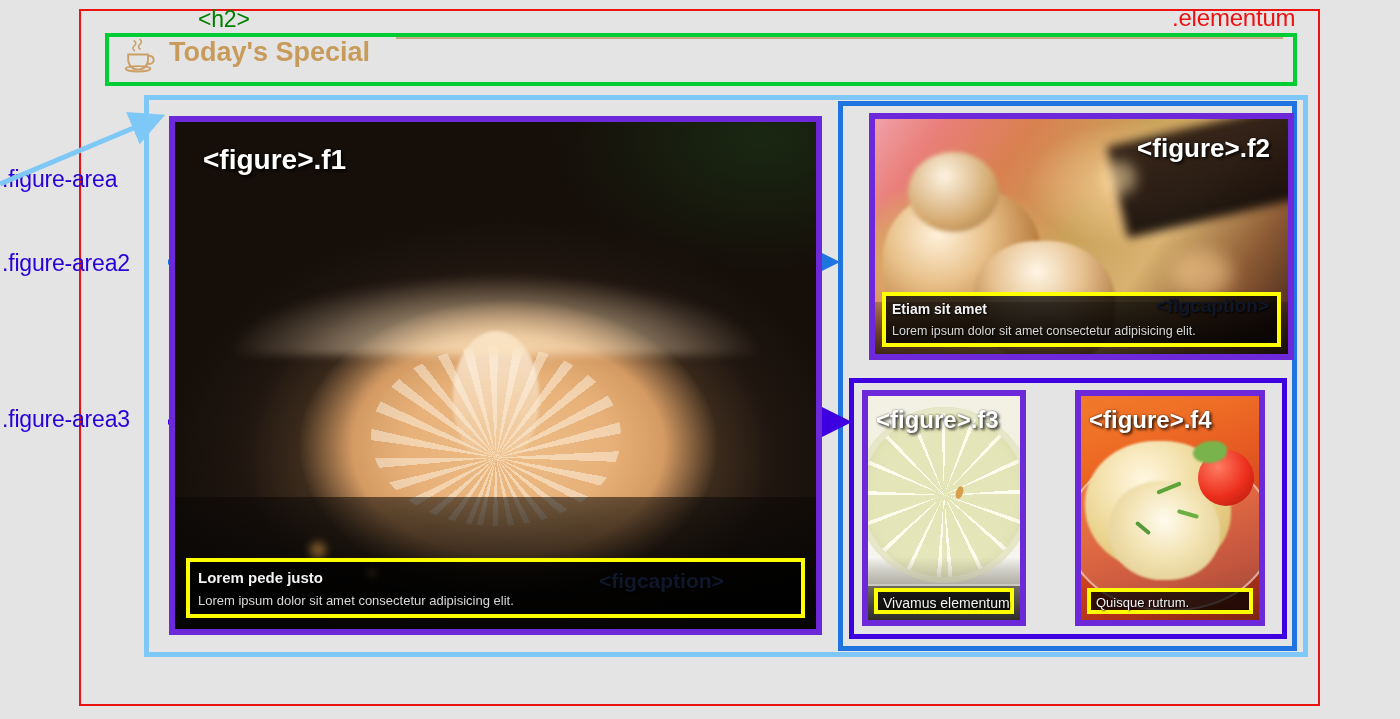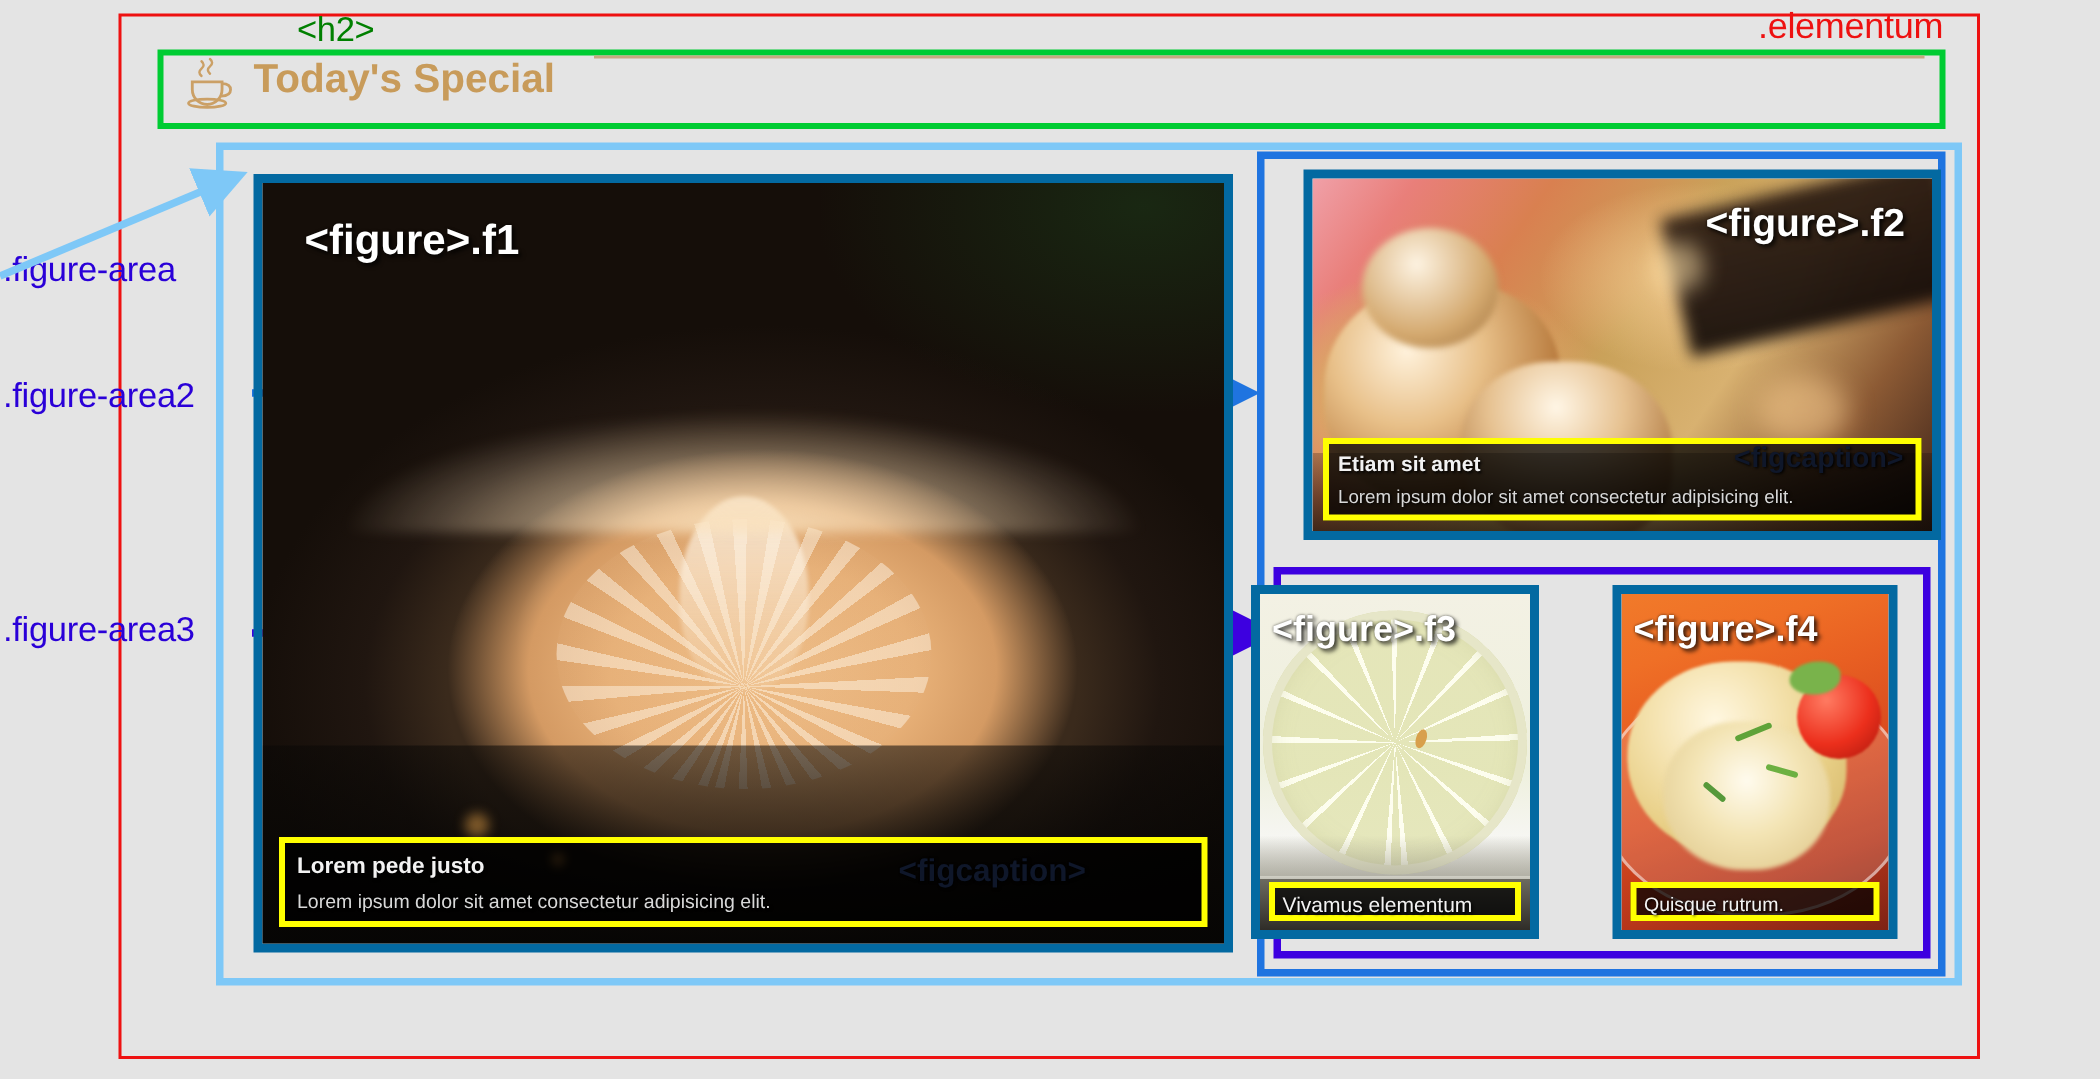--- a/index.html
+++ b/index.html
@@ -22,21 +22,21 @@
   .anno-green { color: #008000; font-size: 23px; }
   .anno-blue  { color: #2a00d8; font-size: 23px; }
 
   
   .obox { position: absolute; }
   .ob-red    { border: 2px solid #ee1111; }
   .ob-green  { border: 4px solid #00cc33; }
   .ob-sky    { border: 5px solid #7ec8f7; }
   .ob-blue   { border: 5px solid #1f74e0; }
   .ob-navy   { border: 5px solid #3d00e0; }
-  .ob-magenta{ border: 6px solid #0369a1; }
+  .ob-magenta{ border: 6px solid #6d28d9; }
   .ob-yellow { border: 4px solid #ffff00; }
 
   
   #h2bar {
     position: absolute;
     display: flex;
     align-items: flex-start;
     gap: 12px;
     padding-left: 14px;
   }
@@ -224,21 +224,21 @@
     </div>
     <div class="fig-tag" style="right:18px; top:14px; font-size:26px;">&lt;figure&gt;.f2</div>
 
     <div class="figcap obox ob-yellow" style="left:7px; right:7px; bottom:7px; width:auto; height:55px;">
       <div class="cap-title" style="position:absolute;left:6px;top:5px;font-size:14px;">Etiam sit amet</div>
       <div class="cap-body" style="position:absolute;left:6px;top:28px;font-size:12.5px;">Lorem ipsum dolor sit amet consectetur adipisicing elit.</div>
       <div class="cap-tag" style="right:8px; top:-1px; font-size:19px;">&lt;figcaption&gt;</div>
     </div>
   </div>
 
-  <div class="fig obox ob-magenta" style="left:834px; top:390px; width:192px; height:236px;">
+  <div class="fig obox ob-magenta" style="left:862px; top:390px; width:164px; height:236px;">
     <div class="photo" style="background:
             linear-gradient(180deg, #f3f1e4 0%, #eef0dd 52%, #f6f6f2 72%, #cfcec4 84%, #6d6a5f 92%, #3c3a34 100%);">
 
       <div style="position:absolute;left:50%;top:44%;transform:translate(-50%,-50%);
                   width:176px;height:176px;border-radius:50%;
                   background:
                     repeating-conic-gradient(from 182deg at 50% 50%,
                       rgba(255,255,240,.9) 0deg 3deg, rgba(226,228,178,.85) 3deg 22deg);
                   box-shadow:inset 0 0 18px rgba(190,192,140,.6);"></div>
       <div style="position:absolute;left:50%;top:44%;transform:translate(-50%,-50%);

